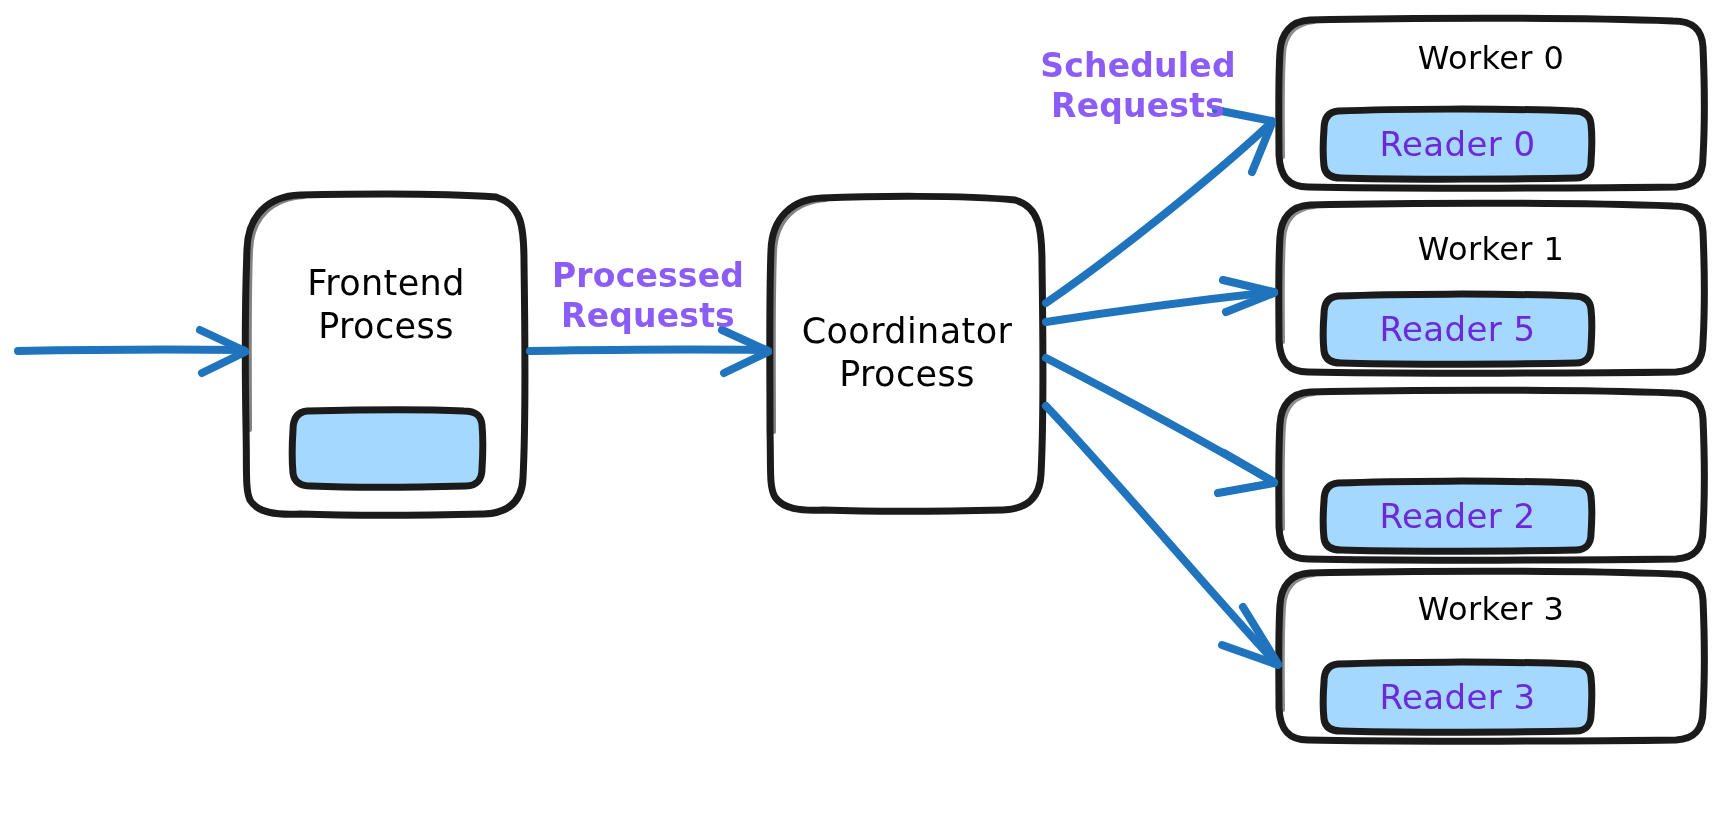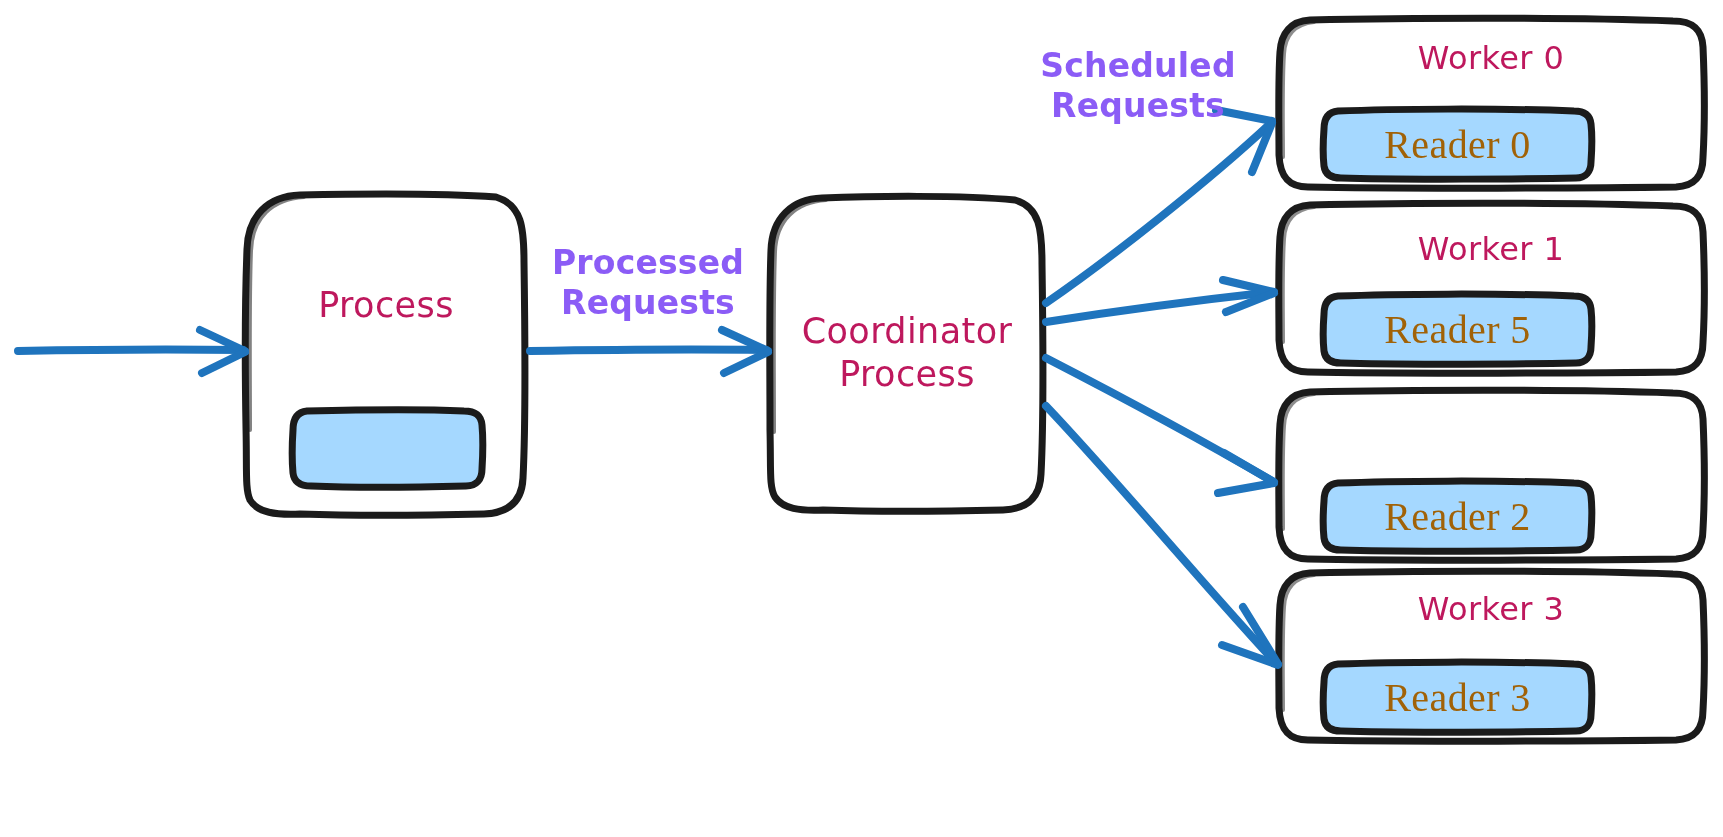--- a/index.html
+++ b/index.html
@@ -30,29 +30,28 @@
     display: flex;
     flex-direction: column;
     align-items: center;
     justify-content: center;
     text-align: center;
     line-height: 1.22;
     white-space: pre;
     pointer-events: none;
   }
   .node-label {
-    color: #be185d;
+    color: #000000;
     font-family: "DejaVu Sans", sans-serif;
     font-size: 35px;
     letter-spacing: 0.4px;
   }
   .chip-label {
-    font-size: 40px;
-    color: #a16207;
-    font-family: Liberation Serif, serif;
+    font-size: 34px;
+    color: #6d28d9;
   }
   .edge-label {
     color: #8b5cf6;
     font-family: "DejaVu Sans", sans-serif;
     font-size: 33px;
     font-weight: 600;
     letter-spacing: 0.2px;
   }
   .worker-title {
     font-size: 32px;
@@ -178,25 +177,26 @@
 
     <g>
       <path d="M1046 406 C1110 473 1208 590 1276 663" fill="none" stroke="#1f74bd" stroke-width="8" stroke-linecap="round"></path>
       <path d="M1243 607 L1278 664" fill="none" stroke="#1f74bd" stroke-width="8" stroke-linecap="round"></path>
       <path d="M1222 645 L1278 665" fill="none" stroke="#1f74bd" stroke-width="8" stroke-linecap="round"></path>
     </g>
   </svg>
 
 
   <div class="node-label" style="left:247px; top:250px; width:278px; height:110px;">
+    <span>Frontend</span>
     <span>Process</span>
   </div>
 
 
-  <div class="edge-label" style="left:548px; top:243px; width:200px; height:80px;text-align:center;">
+  <div class="edge-label" style="left:548px; top:256px; width:200px; height:80px;text-align:center;">
     <span>Processed</span>
     <span>Requests</span>
   </div>
 
   <div class="node-label" style="left:771px; top:298px; width:272px; height:110px;">
     <span>Coordinator</span>
     <span>Process</span>
   </div>
 
   <div class="edge-label" style="left:1040px; top:46px; width:196px; height:80px;">

